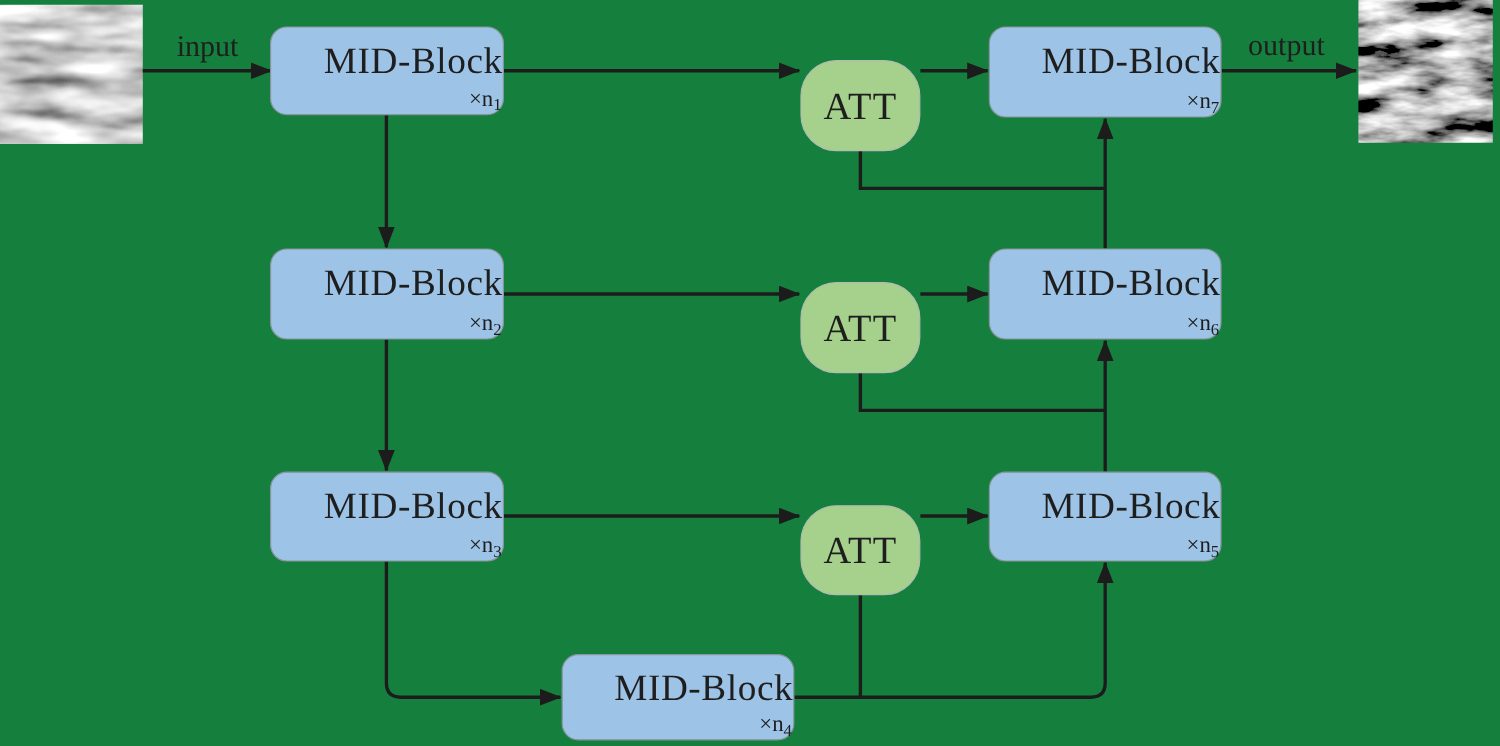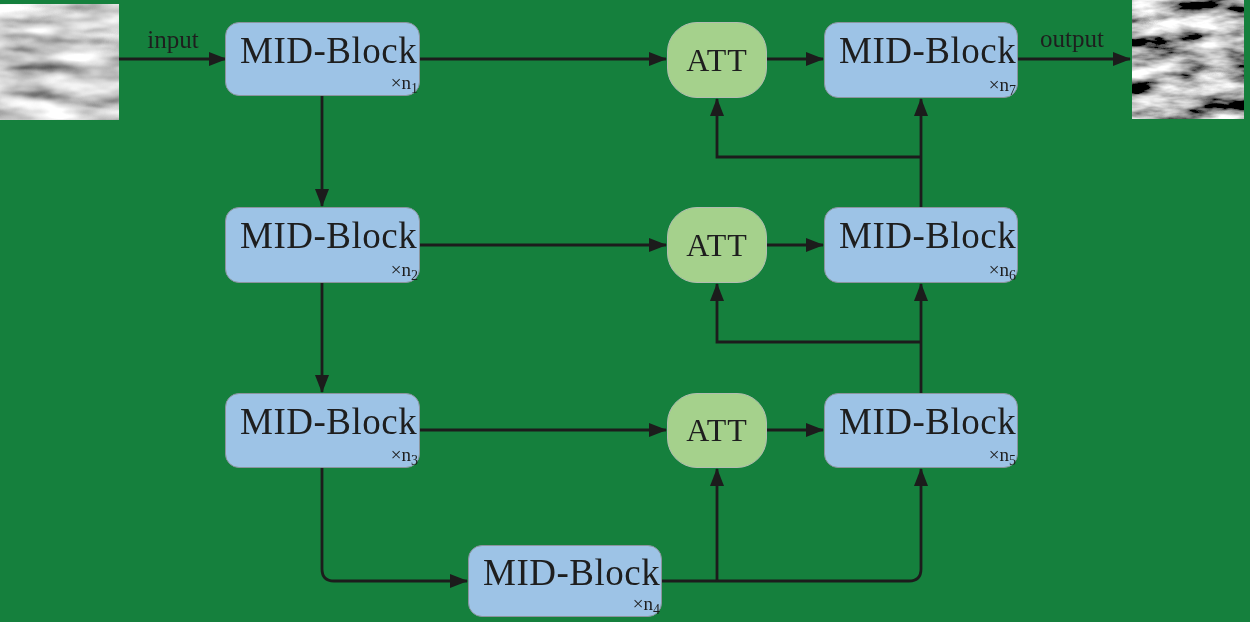--- a/index.html
+++ b/index.html
@@ -37,25 +37,26 @@
     border: 1.3px solid #8a949e;
     border-radius: 14px;
   }
   .att {
     background: var(--att-fill);
     border: 1.3px solid #b2bcb0;
     border-radius: 30px;
     display: flex;
     align-items: center;
     justify-content: center;
+    margin-top: 28px;
   }
   .box-label {
     display: block;
-    text-align: left;
-    font-size: 37px;
+    text-align: right;
+    font-size: 31px;
     line-height: 34px;
     margin-top: 11px;
     letter-spacing: 0.5px;
     white-space: nowrap;
     padding-left: 14px;
   }
   .att-label {
     font-size: 32px;
     letter-spacing: 1px;
   }

